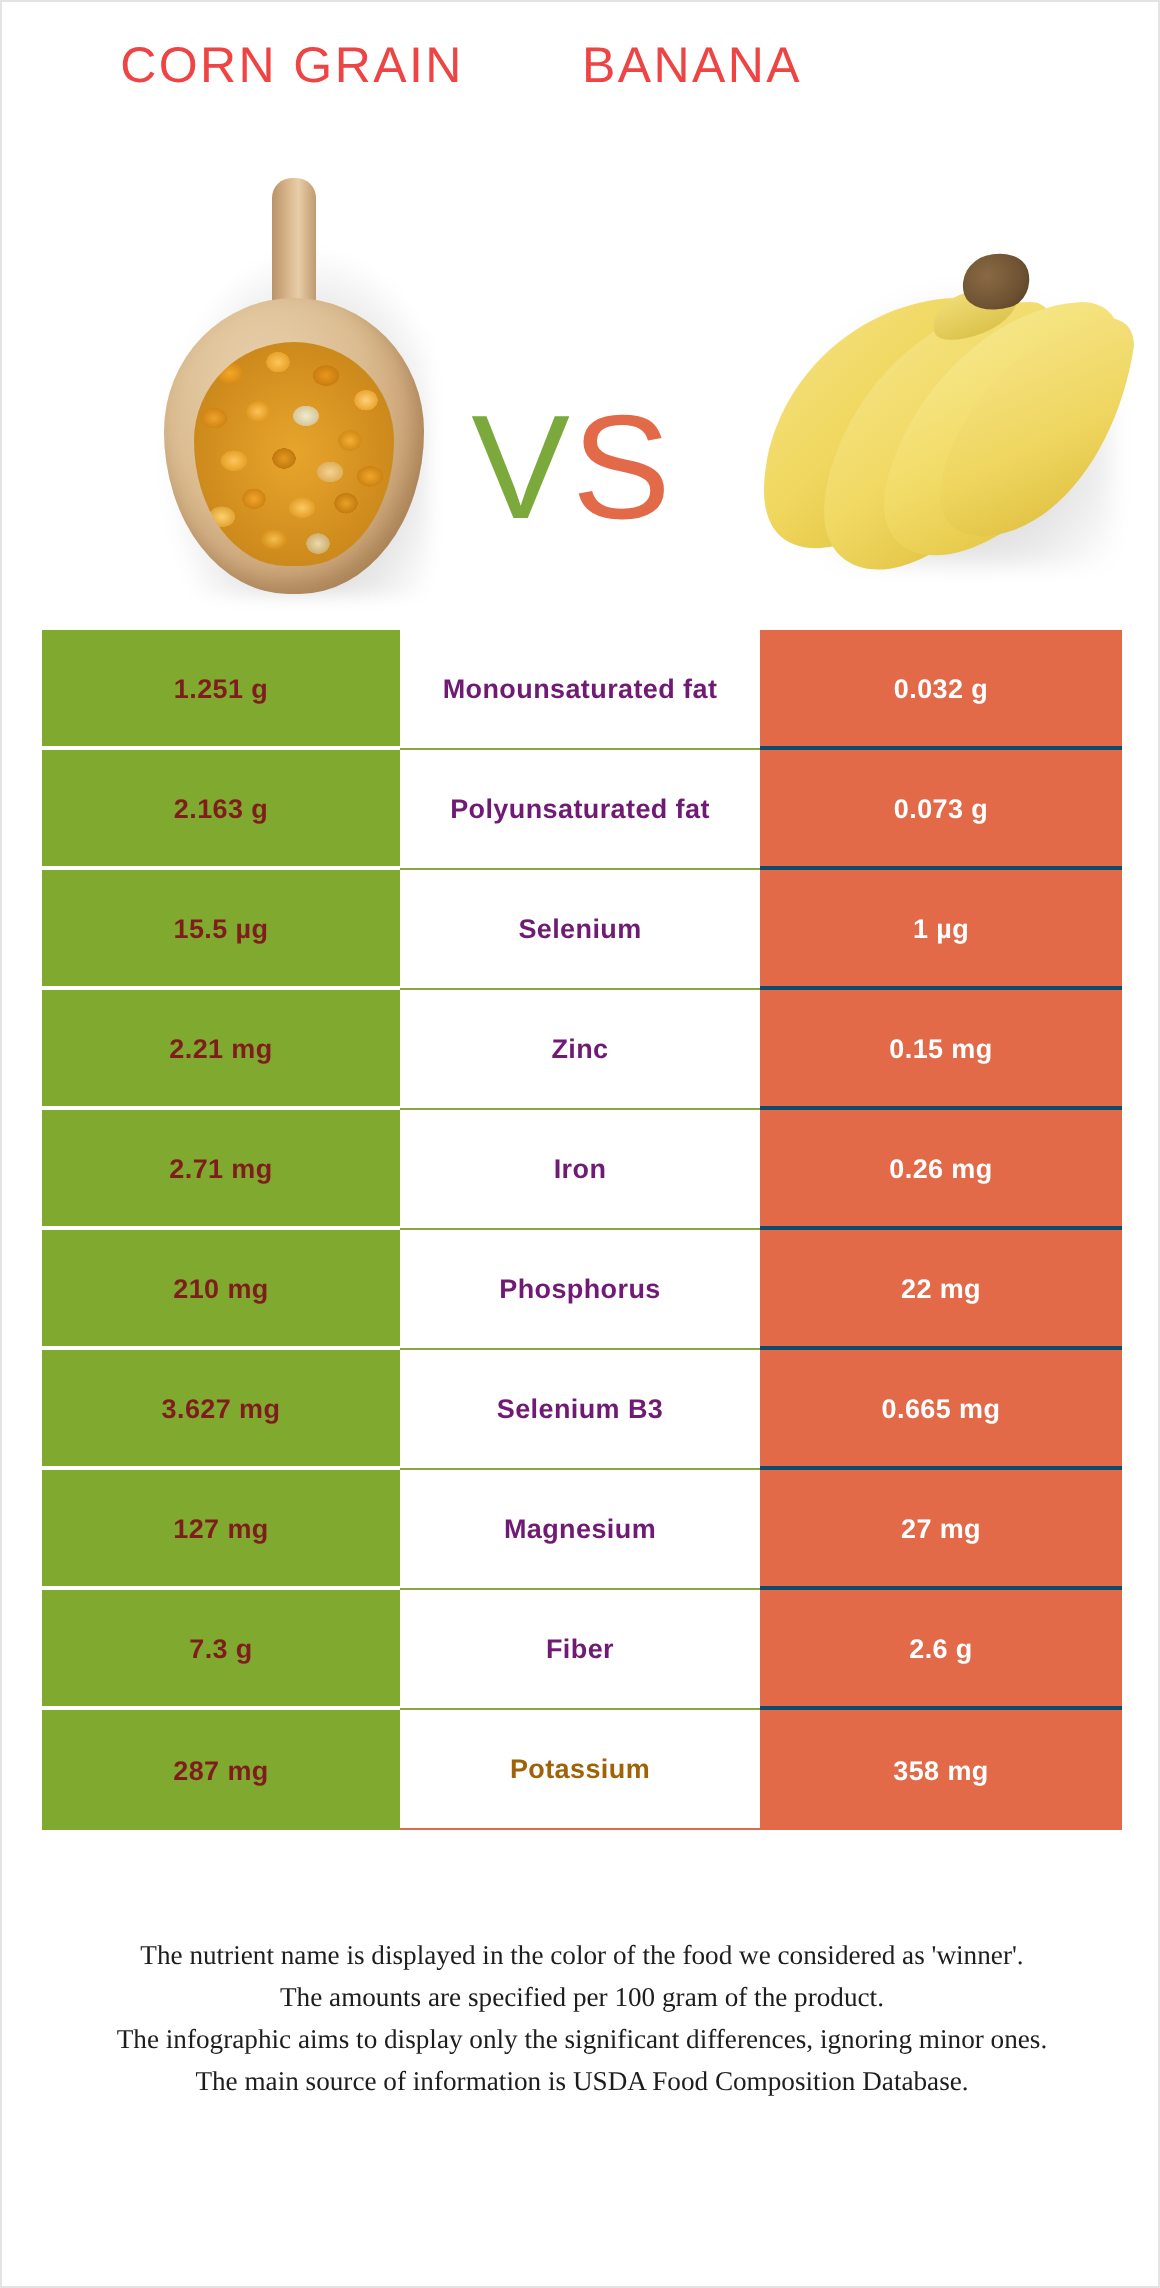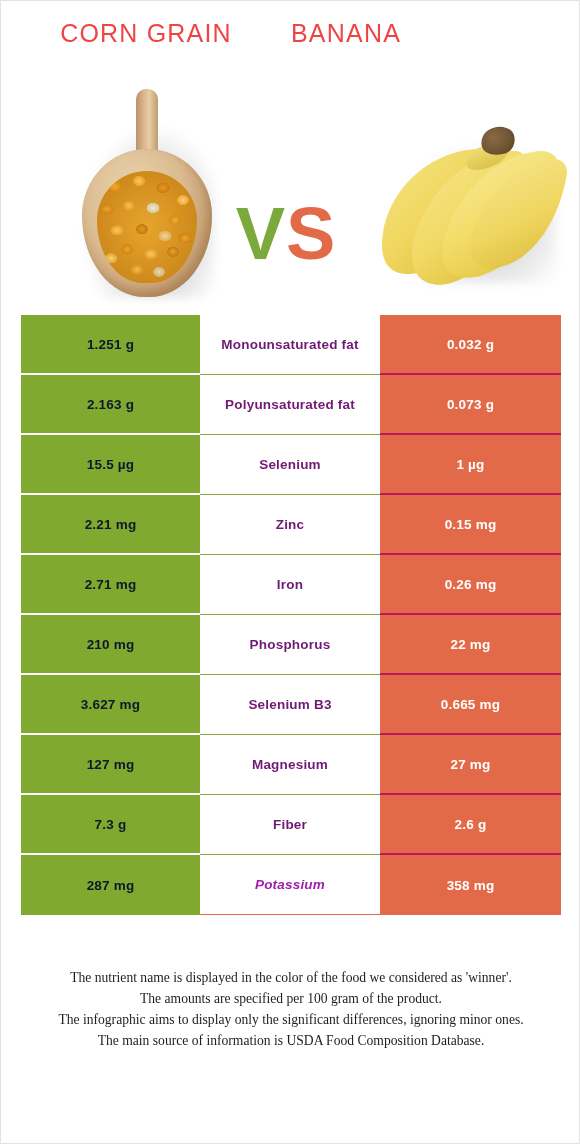--- a/index.html
+++ b/index.html
@@ -52,21 +52,21 @@
     left: 0; top: 66px;
     width: 580px;
     height: 240px;
   }
   .vs {
     position: absolute;
     left: 215px; top: 130px;
     width: 140px;
     text-align: center;
     font-size: 74px;
-    font-weight: 700;
+    font-weight: 400;
     letter-spacing: 1px;
     line-height: 1;
     font-family: "Liberation Sans", sans-serif;
   }
   .vs .v { color: #7CA93C; }
   .vs .s { color: #E26A48; }
 
   
   .spoon-wrap {
     position: absolute;
@@ -201,39 +201,38 @@
     align-items: center;
     justify-content: center;
     font-size: 13.5px;
     font-weight: 600;
     letter-spacing: 0.2px;
     box-sizing: border-box;
   }
   .cell-left {
     width: 179px;
     background: #80A92F;
-    color: #0f172a;
+    color: #7f1d1d;
     border-bottom: 2px solid #ffffff;
   }
   .cell-mid {
     width: 180px;
     background: #ffffff;
     color: #701a75;
     border-bottom: 1px solid #8BA83E;
   }
   .cell-mid.winner-right {
-    color: #a21caf;
+    color: #a16207;
     border-bottom-color: #E26A48;
-    font-style: italic;
   }
   .cell-right {
     width: 181px;
     background: #E26A48;
     color: #ffffff;
-    border-bottom: 2px solid #be185d;
+    border-bottom: 2px solid #0c4a6e;
   }
   .row:last-child .cell-left,
   .row:last-child .cell-right { border-bottom: none; }
 
   
   .footer {
     position: absolute;
     left: 24px; top: 966px;
     width: 532px;
     text-align: center;

